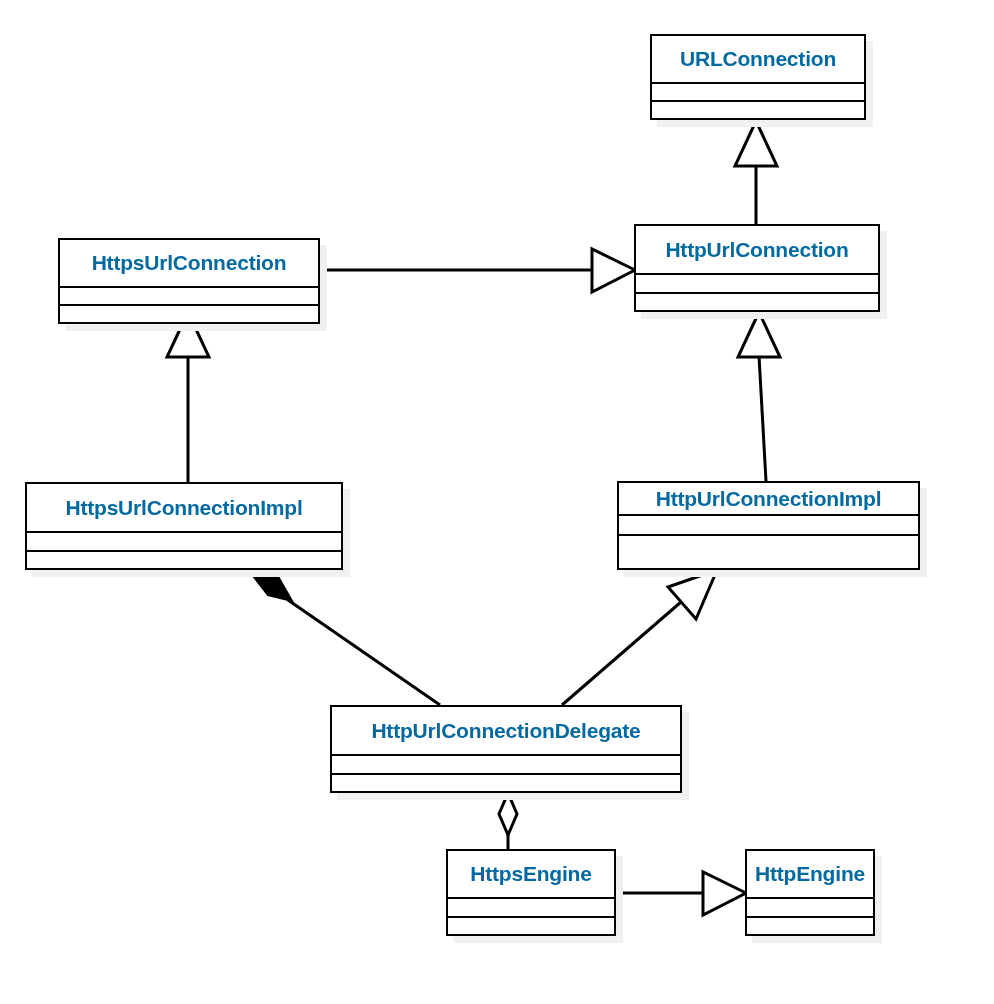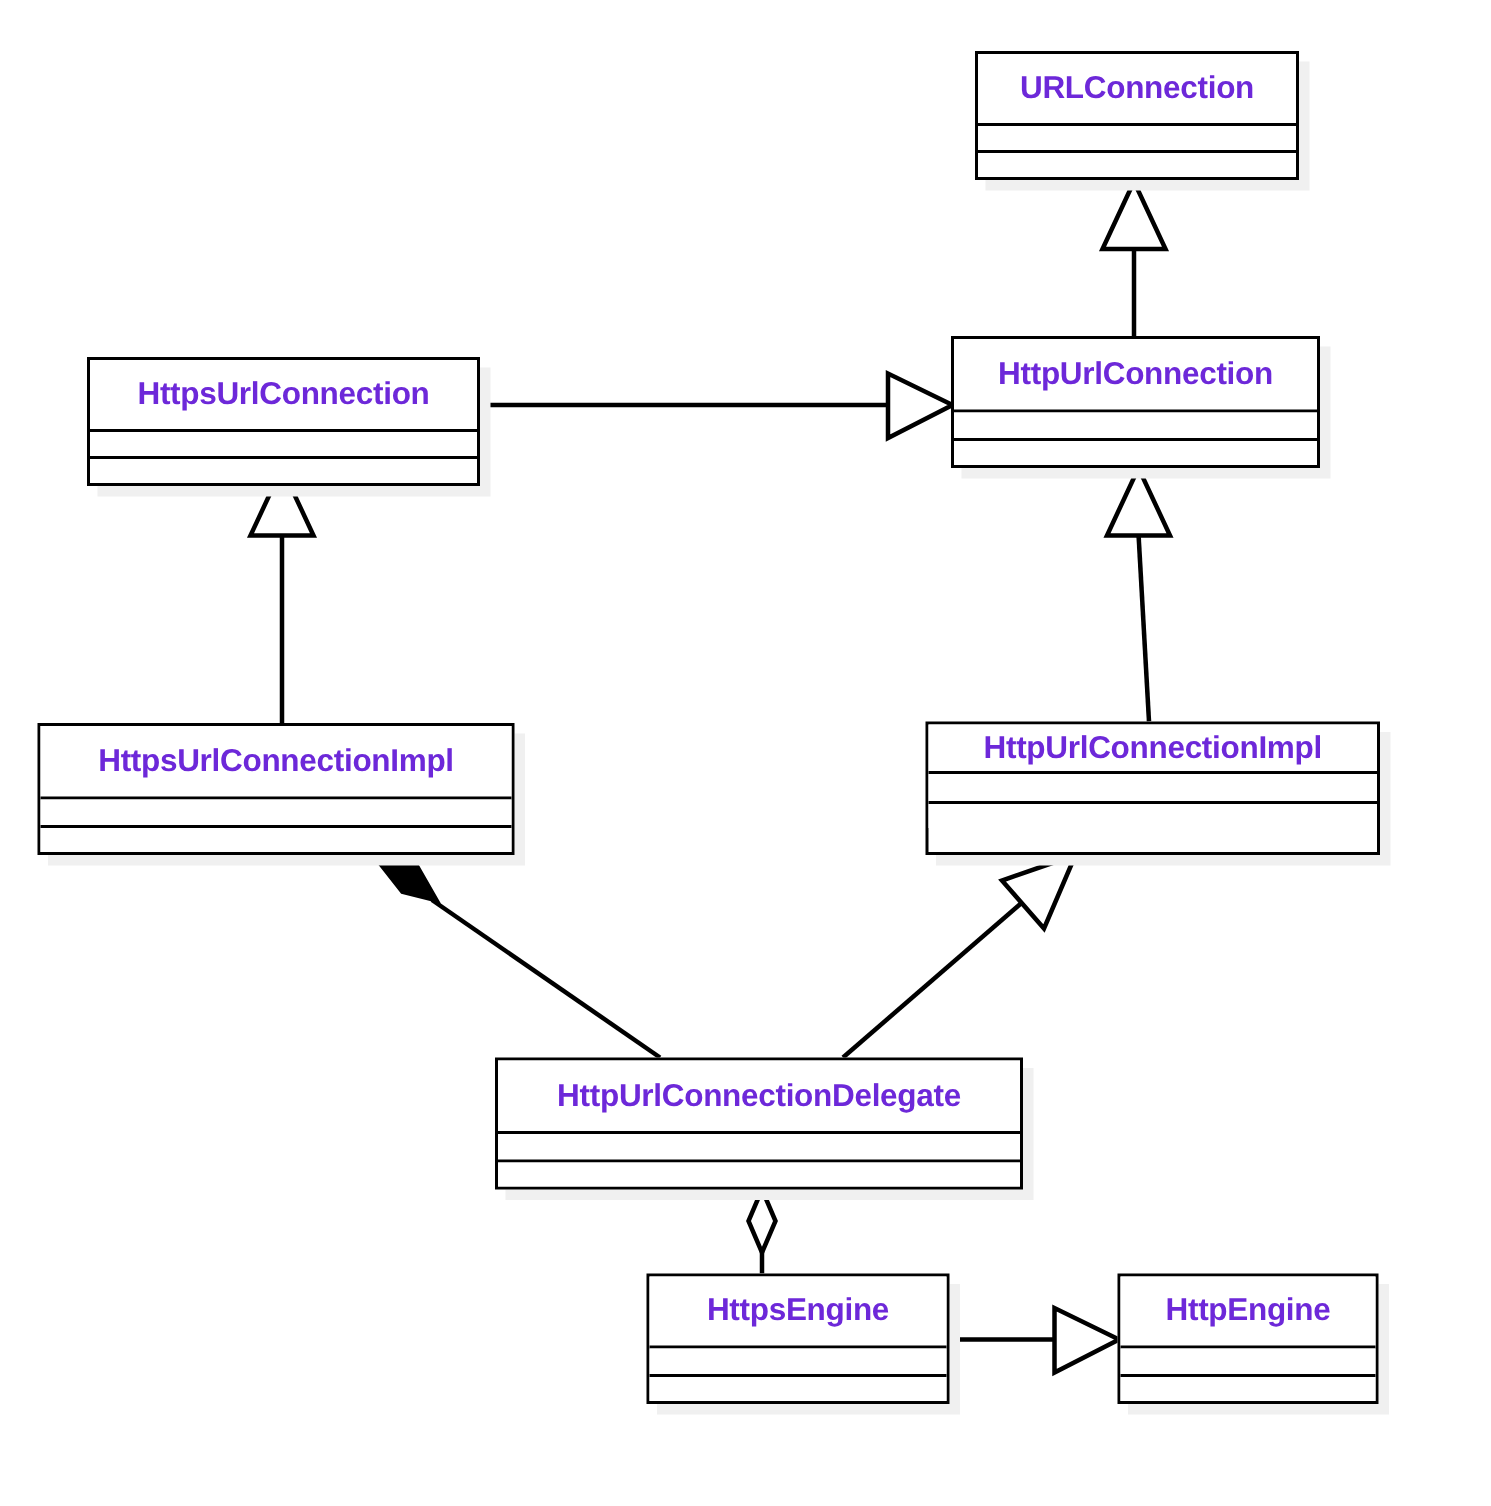--- a/index.html
+++ b/index.html
@@ -31,21 +31,21 @@
     z-index: 5;
   }
   .uml-name-row {
     box-sizing: border-box;
     border-bottom: 2px solid #000000;
     display: flex;
     align-items: center;
     justify-content: center;
     font-weight: bold;
     font-size: 21px;
-    color: #6d28d9;
+    color: #0369a1;
     letter-spacing: -0.2px;
     white-space: nowrap;
     background: #ffffff;
   }
   .uml-attr-row {
     box-sizing: border-box;
     border-bottom: 2px solid #000000;
     background: #ffffff;
   }
   .uml-oper-row {
@@ -130,25 +130,25 @@
     <div class="uml-attr-row" style="height:20px;"></div>
     <div class="uml-oper-row" style="height:16px;"></div>
   </div>
 
   <div class="uml-class" style="left:330px; top:705px; width:352px; height:88px;">
     <div class="uml-name-row" style="height:49px;text-align:right;">HttpUrlConnectionDelegate</div>
     <div class="uml-attr-row" style="height:19px;"></div>
     <div class="uml-oper-row" style="height:16px;"></div>
   </div>
 
-  <div class="uml-class" style="left:431px; top:849px; width:202px; height:87px;">
+  <div class="uml-class" style="left:446px; top:849px; width:170px; height:87px;">
     <div class="uml-name-row" style="height:48px;">HttpsEngine</div>
     <div class="uml-attr-row" style="height:19px;"></div>
     <div class="uml-oper-row" style="height:16px;"></div>
   </div>
 
-  <div class="uml-class" style="left:745px; top:849px; width:174px; height:87px;">
+  <div class="uml-class" style="left:745px; top:849px; width:130px; height:87px;">
     <div class="uml-name-row" style="height:48px;">HttpEngine</div>
     <div class="uml-attr-row" style="height:19px;"></div>
     <div class="uml-oper-row" style="height:16px;"></div>
   </div>
 
 </div>
 
 </body></html>

